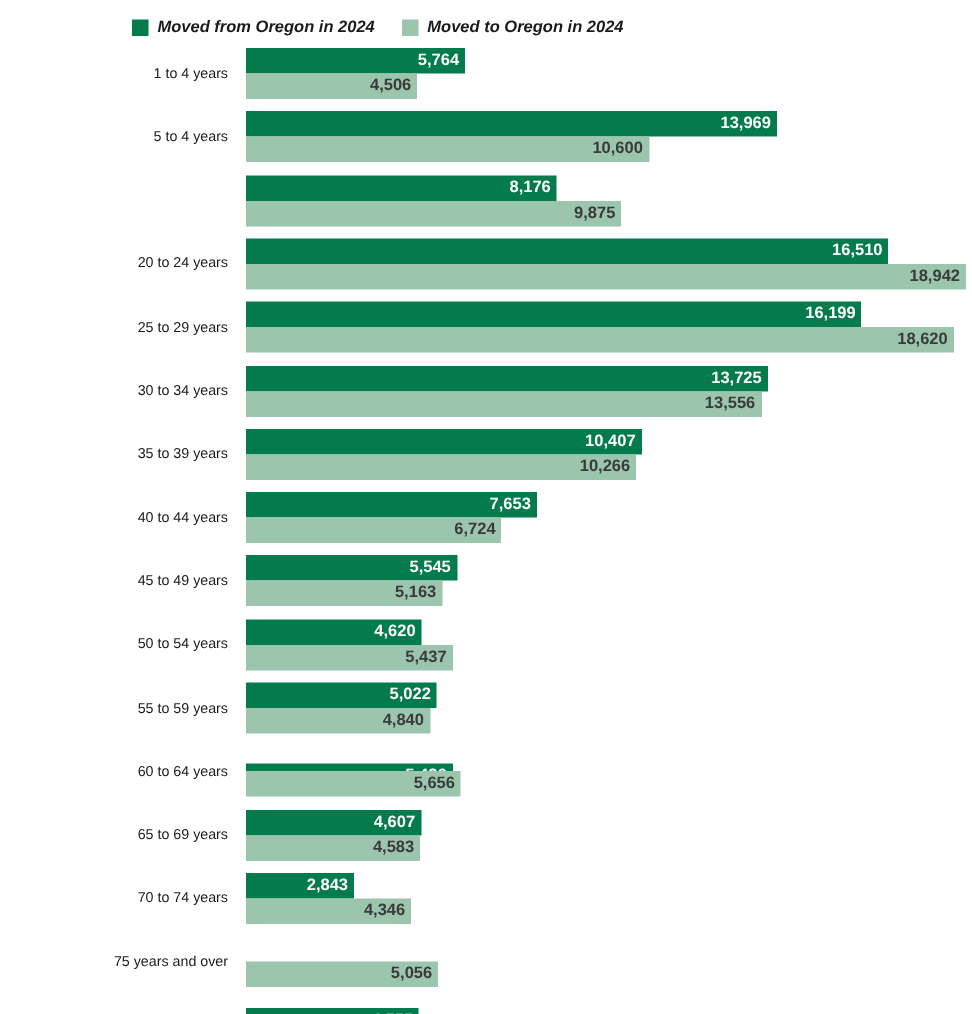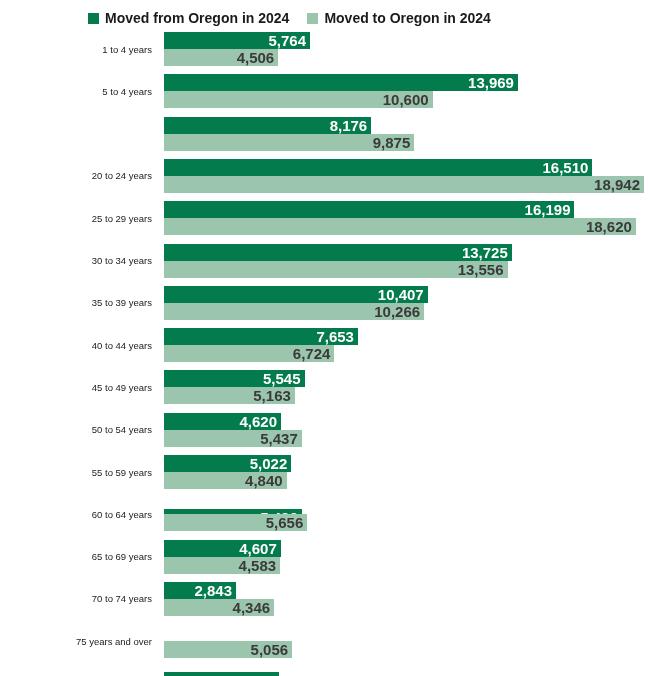--- a/index.html
+++ b/index.html
@@ -33,25 +33,26 @@
     display: flex;
     align-items: center;
     gap: 6px;
   }
   .legend-swatch {
     width: 11px;
     height: 11px;
     display: block;
   }
   .legend-label {
-    font-size: 14px;
+    font-size: 11px;
     line-height: 11px;
     color: #1a1a1a;
     white-space: nowrap;
     font-weight: bold;
+    font-style: italic;
   }
   
   .plot {
     position: absolute;
     left: 0;
     top: 30px;
     width: 648px;
     height: 646px;
   }
   .group {
@@ -89,21 +90,21 @@
     height: 17px;
     width: 100%;
   }
   .bar.from { background: #047B4C; }
   .bar.to   { background: #9CC5AE; }
   .bar-value {
     position: absolute;
     top: 0;
     height: 17px;
     line-height: 17px;
-    font-size: 15px;
+    font-size: 11px;
     font-weight: bold;
     white-space: nowrap;
   }
   .bar-wrap.from .bar-value {
     right: 4px;
     color: #ffffff;
   }
   .bar-wrap.to .bar-value {
     right: 4px;
     color: #3a3a3a;

